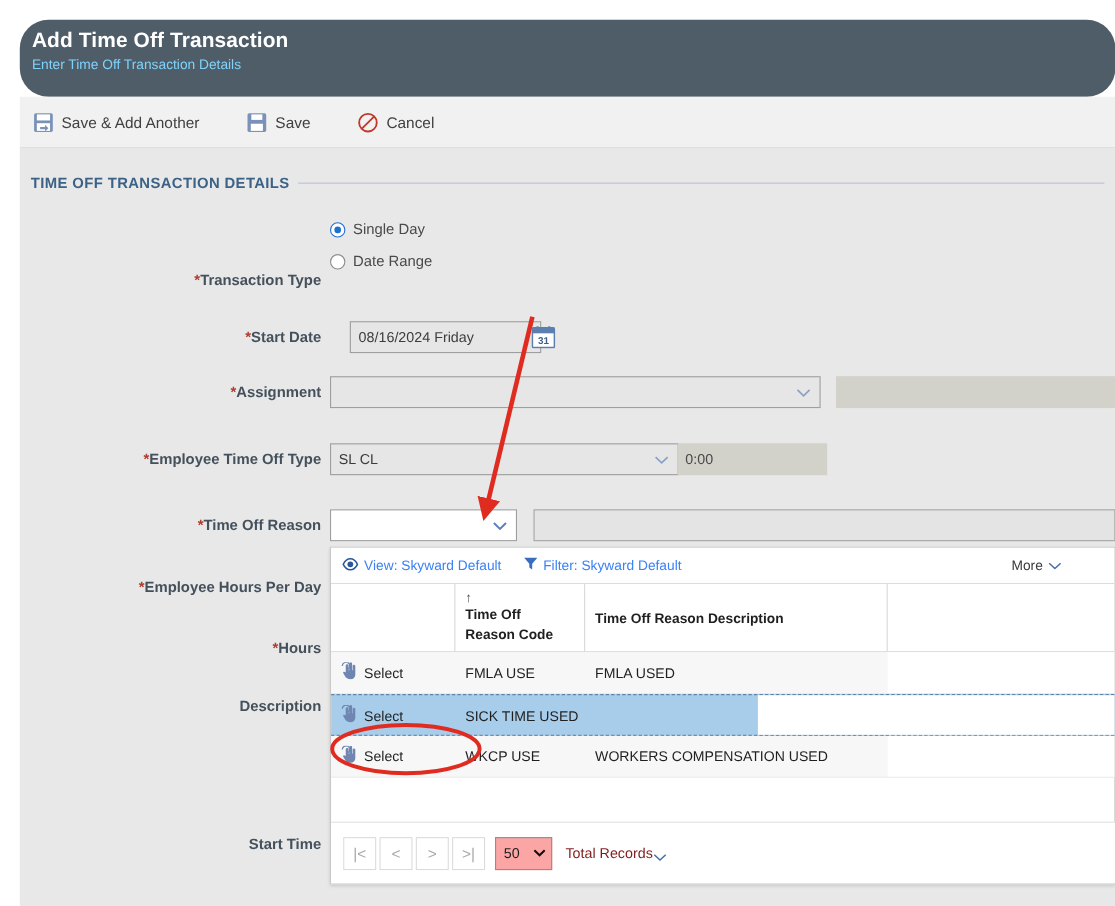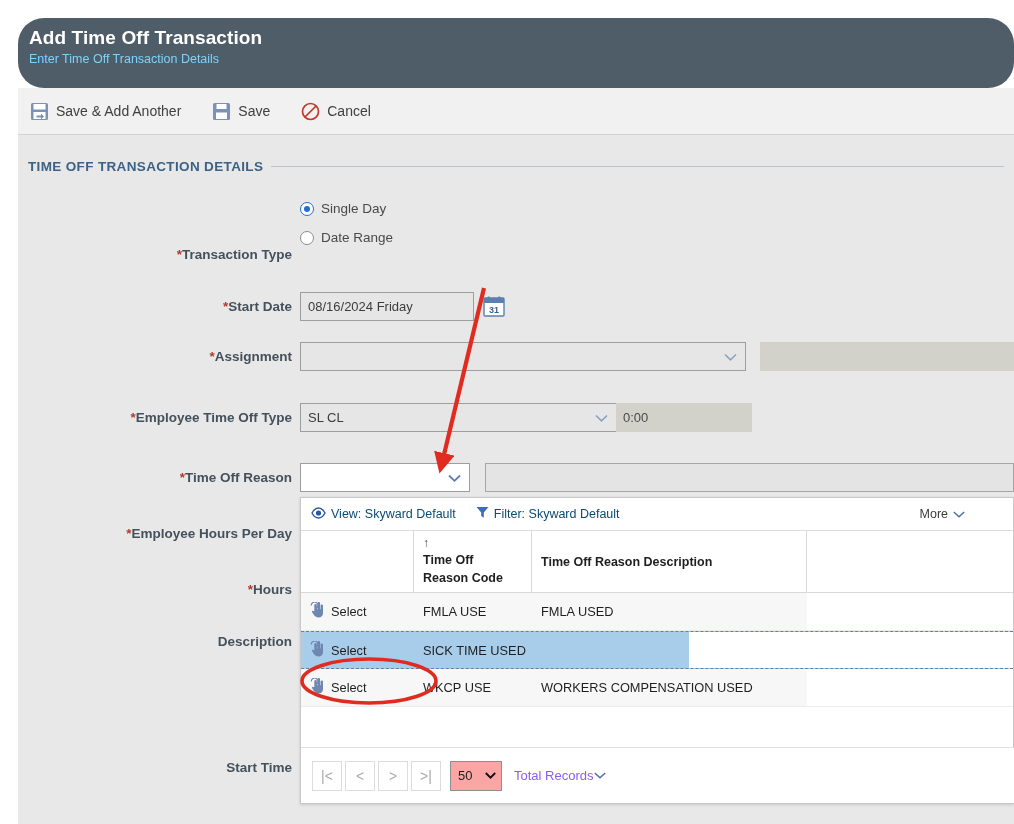--- a/index.html
+++ b/index.html
@@ -19,21 +19,21 @@
     position:absolute; left:0; top:0; width:996px; height:70px;
     background:#4f5d68; color:#ffffff; padding:7px 0 0 11px;border-radius:26px;
   }
   #header .title { font-size:19px; font-weight:bold; letter-spacing:.1px; line-height:25px; }
   #header .subtitle { font-size:12.5px; font-weight:normal; line-height:18px; color:#7dd3fc; }
 
   
   #toolbar {
     position:absolute; left:0; top:70px; width:996px; height:47px;
     background:#f1f1f1; border-bottom:1px solid #d3d3d3;
-    display:flex; align-items:center; padding-left:10px; gap:0;
+    display:flex; align-items:center; padding-left:10px; gap:12px;
   }
   .tb-btn {
     display:flex; align-items:center; gap:7px;
     font-size:14px; color:#404040; margin-right:27px; cursor:pointer;
     padding:3px 2px;
   }
   .tb-btn svg { display:block; }
 
   
   #body {
@@ -95,21 +95,21 @@
     position:absolute; left:282px; top:362px; width:714px; height:307px;
     background:#ffffff; border:1px solid #c9c9c9;
     box-shadow:0 1px 3px rgba(0,0,0,.14);
   }
   #dd-toolbar {
     height:33px; border-bottom:1px solid #dcdcdc;
     display:flex; align-items:center; padding:0 10px 0 10px; background:#fff;
   }
   .ddt-item {
     display:flex; align-items:center; gap:5px;
-    font-size:12.5px; color:#0c4a6e; margin-right:20px; cursor:pointer; white-space:nowrap;
+    font-size:12.5px; color:#3b82f6; margin-right:20px; cursor:pointer; white-space:nowrap;
   }
   .ddt-more {
     margin-left:auto; display:flex; align-items:center; gap:5px;
     font-size:12.5px; color:#3b3b3b; cursor:pointer; padding-right:38px;
   }
 
   
   #dd-grid { width:100%; }
   .g-head { display:flex; height:62px; border-bottom:1px solid #d8d8d8; background:#fff; }
   .g-head .c { border-right:1px solid #d8d8d8; padding:6px 8px 0 9px; }
@@ -143,21 +143,21 @@
     display:flex; align-items:center; justify-content:center;
     font-size:14px; color:#a8a8a8; margin-right:3px; cursor:pointer;
     font-family:"Liberation Sans", sans-serif;
   }
   .pg-size {
     width:52px; height:30px; border:1px solid #8e8e8e; background:#fca5a5;
     display:flex; align-items:center; justify-content:space-between;
     padding:0 5px 0 7px; margin-left:6px; margin-right:12px;
     font-size:13px; color:#1f1f1f; cursor:pointer;
   }
-  .pg-total { display:flex; align-items:center; gap:1px; font-size:13px; color:#8b5cf6; cursor:pointer; }
+  .pg-total { display:flex; align-items:flex-end; gap:1px; font-size:13px; color:#7f1d1d; cursor:pointer; }
 
   
   #annot { position:absolute; left:0; top:0; width:1014px; height:824px; pointer-events:none; }
 </style>
 </head>
 <body>
 
 <div id="window">
 
   <div id="header">
@@ -219,21 +219,21 @@
       <div class="radio-wrap" style="left:282px; top:29px;justify-content:flex-end;">
         <span class="radio"></span>
         <span class="radio-lbl">Date Range</span>
       </div>
     </div>
 
     <div class="row" style="top:157px;">
       <div class="lab" style="top:7px;">
         <span class="req">*</span><span>Start Date</span>
       </div>
-      <div class="fld" style="left:282px; top:0; width:174px;text-align:right;">08/16/2024 Friday</div>
+      <div class="fld" style="left:300px; top:0; width:174px;text-align:right;">08/16/2024 Friday</div>
       <span class="cal-ic" style="left:465px; top:4px;">
         <svg width="22" height="21" viewBox="0 0 22 21">
           <rect x="1" y="2" width="20" height="18" rx="1" fill="#ffffff" stroke="#5b7fae" stroke-width="1.4"></rect>
           <rect x="1" y="2" width="20" height="5" fill="#5b7fae"></rect>
           <rect x="4.5" y="0.5" width="2.5" height="4" rx="1" fill="#5b7fae"></rect>
           <rect x="15" y="0.5" width="2.5" height="4" rx="1" fill="#5b7fae"></rect>
           <text x="11" y="17" font-size="9" font-weight="bold" fill="#3c5f8a" text-anchor="middle" font-family="Liberation Sans, sans-serif">31</text>
         </svg>
       </span>
     </div>

